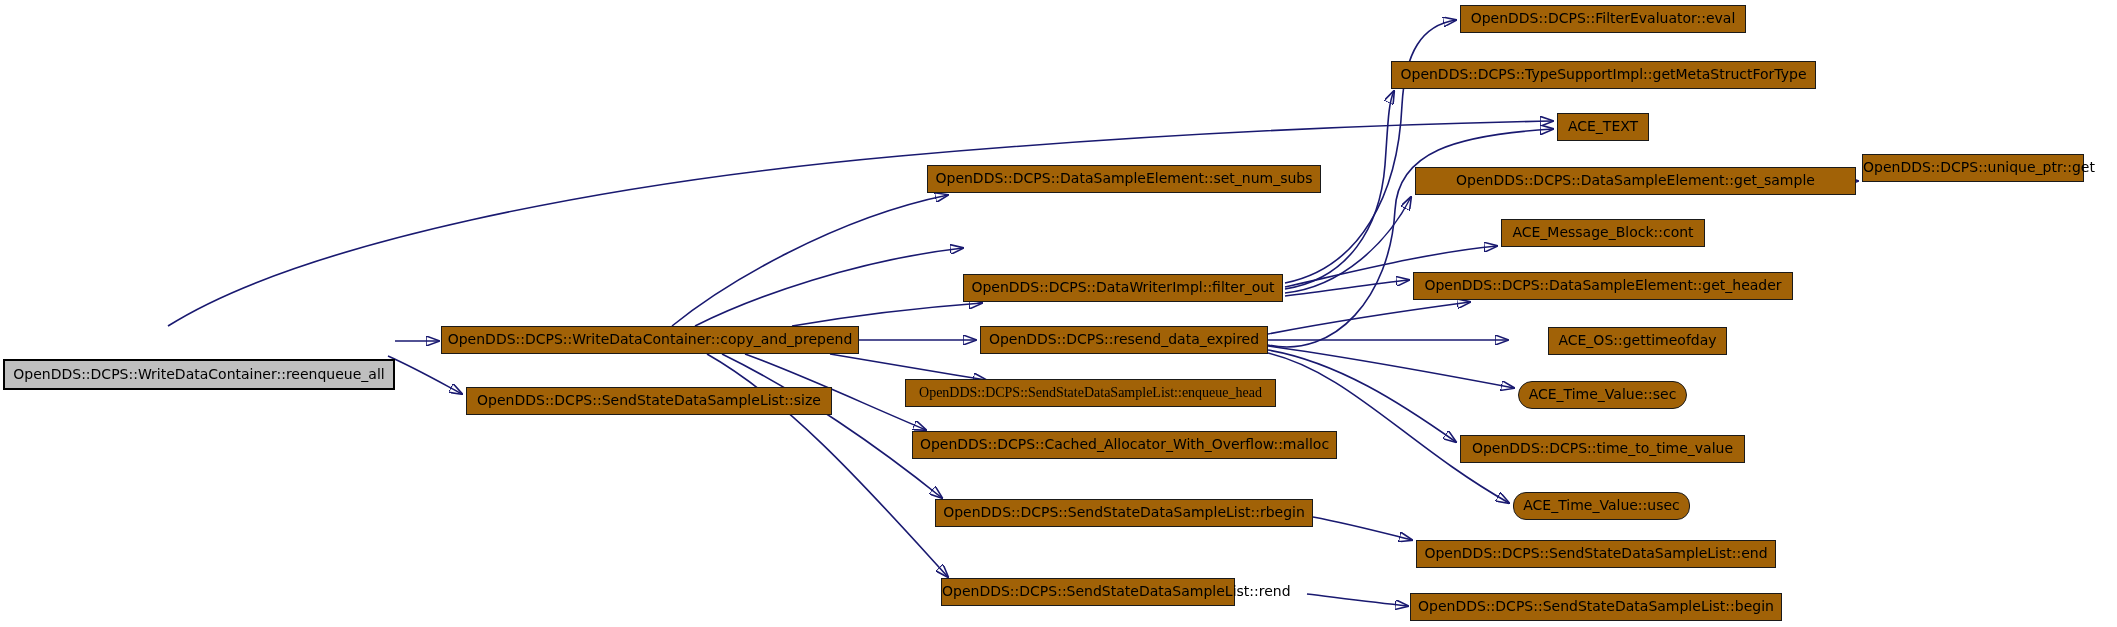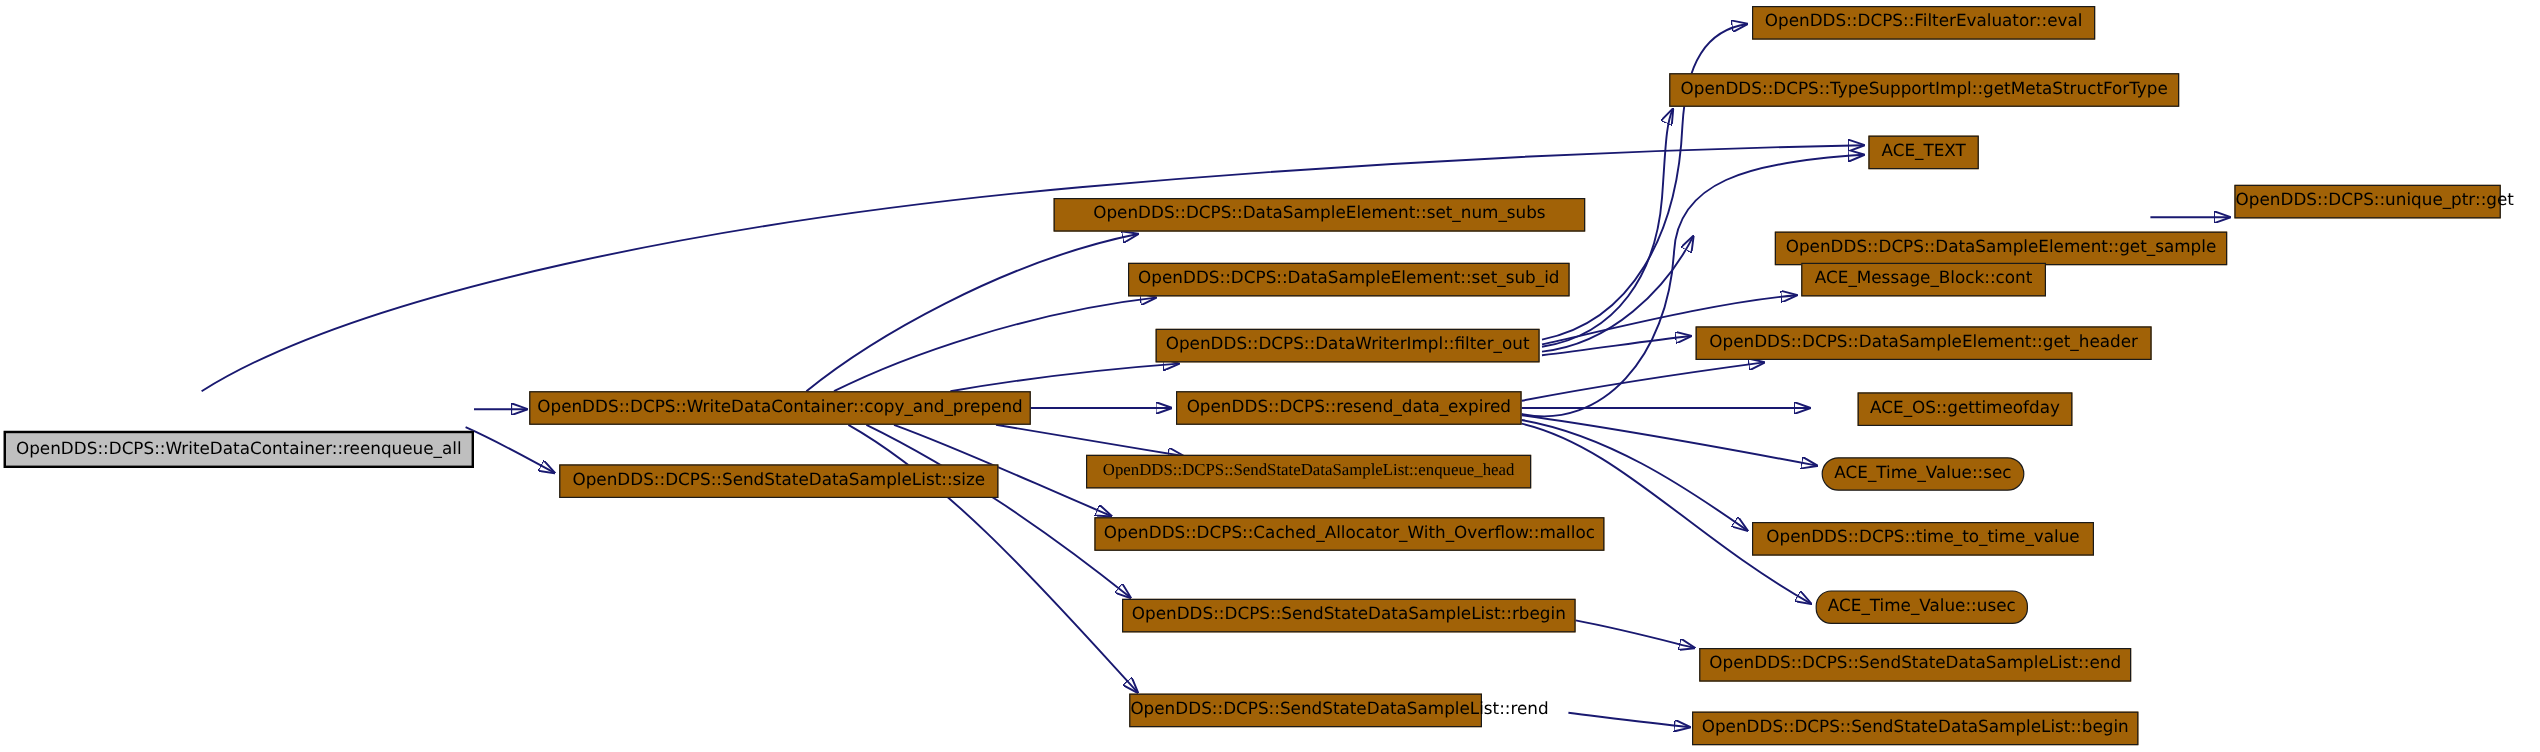--- a/index.html
+++ b/index.html
@@ -75,33 +75,32 @@
     <path d="M 1313 517 C 1350 524, 1380 532, 1412 540" marker-end="url(#arrow)"></path>
     <path d="M 1307 594 C 1340 598, 1370 602, 1408 606" marker-end="url(#arrow)"></path>
     <path d="M 1792 181 L 1858 181" marker-end="url(#arrow)"></path>
   </svg>
 
   <div class="node highlight" style="left:3px;top:326px;width:392px;">OpenDDS::DCPS::WriteDataContainer::reenqueue_all</div>
 
   <div class="node" style="left:441px;top:326px;width:418px;">OpenDDS::DCPS::WriteDataContainer::copy_and_prepend</div>
   <div class="node" style="left:466px;top:387px;width:366px;">OpenDDS::DCPS::SendStateDataSampleList::size</div>
 
-  <div class="node" style="left:878px;top:165px;width:443px;">OpenDDS::DCPS::DataSampleElement::set_num_subs</div>
-  <div class="node" style="left:940px;top:219px;width:368px;">OpenDDS::DCPS::DataSampleElement::set_sub_id</div>
+  <div class="node" style="left:927px;top:165px;width:394px;">OpenDDS::DCPS::DataSampleElement::set_num_subs</div>
   <div class="node" style="left:963px;top:274px;width:320px;">OpenDDS::DCPS::DataWriterImpl::filter_out</div>
   <div class="node" style="left:980px;top:326px;width:288px;">OpenDDS::DCPS::resend_data_expired</div>
   <div class="node" style="left:905px;top:379px;width:371px;font-family:Liberation Serif, serif;">OpenDDS::DCPS::SendStateDataSampleList::enqueue_head</div>
   <div class="node" style="left:912px;top:431px;width:425px;">OpenDDS::DCPS::Cached_Allocator_With_Overflow::malloc</div>
   <div class="node" style="left:935px;top:499px;width:378px;">OpenDDS::DCPS::SendStateDataSampleList::rbegin</div>
   <div class="node" style="left:941px;top:578px;width:294px;">OpenDDS::DCPS::SendStateDataSampleList::rend</div>
 
   <div class="node" style="left:1460px;top:5px;width:286px;">OpenDDS::DCPS::FilterEvaluator::eval</div>
   <div class="node" style="left:1391px;top:61px;width:425px;">OpenDDS::DCPS::TypeSupportImpl::getMetaStructForType</div>
   <div class="node" style="left:1557px;top:113px;width:92px;">ACE_TEXT</div>
-  <div class="node" style="left:1479px;top:167px;width:377px;margin-top:26px;">OpenDDS::DCPS::DataSampleElement::get_sample</div>
+  <div class="node" style="left:1415px;top:167px;width:441px;">OpenDDS::DCPS::DataSampleElement::get_sample</div>
   <div class="node" style="left:1501px;top:219px;width:204px;">ACE_Message_Block::cont</div>
   <div class="node" style="left:1413px;top:272px;width:380px;">OpenDDS::DCPS::DataSampleElement::get_header</div>
   <div class="node" style="left:1548px;top:327px;width:179px;">ACE_OS::gettimeofday</div>
   <div class="node" style="left:1518px;top:381px;width:169px;border-radius:14px;">ACE_Time_Value::sec</div>
   <div class="node" style="left:1460px;top:435px;width:285px;">OpenDDS::DCPS::time_to_time_value</div>
   <div class="node" style="left:1513px;top:492px;width:177px;border-radius:13px;">ACE_Time_Value::usec</div>
   <div class="node" style="left:1416px;top:540px;width:360px;">OpenDDS::DCPS::SendStateDataSampleList::end</div>
   <div class="node" style="left:1410px;top:593px;width:372px;">OpenDDS::DCPS::SendStateDataSampleList::begin</div>
 
   <div class="node" style="left:1862px;top:154px;width:222px;">OpenDDS::DCPS::unique_ptr::get</div>

